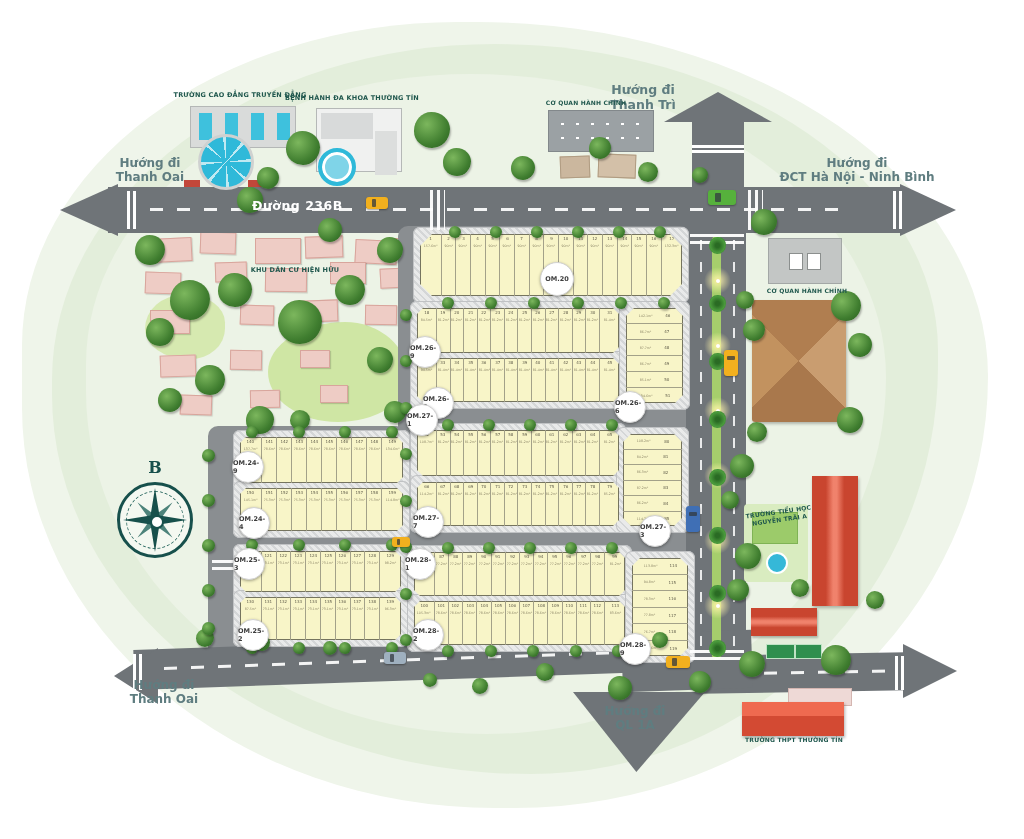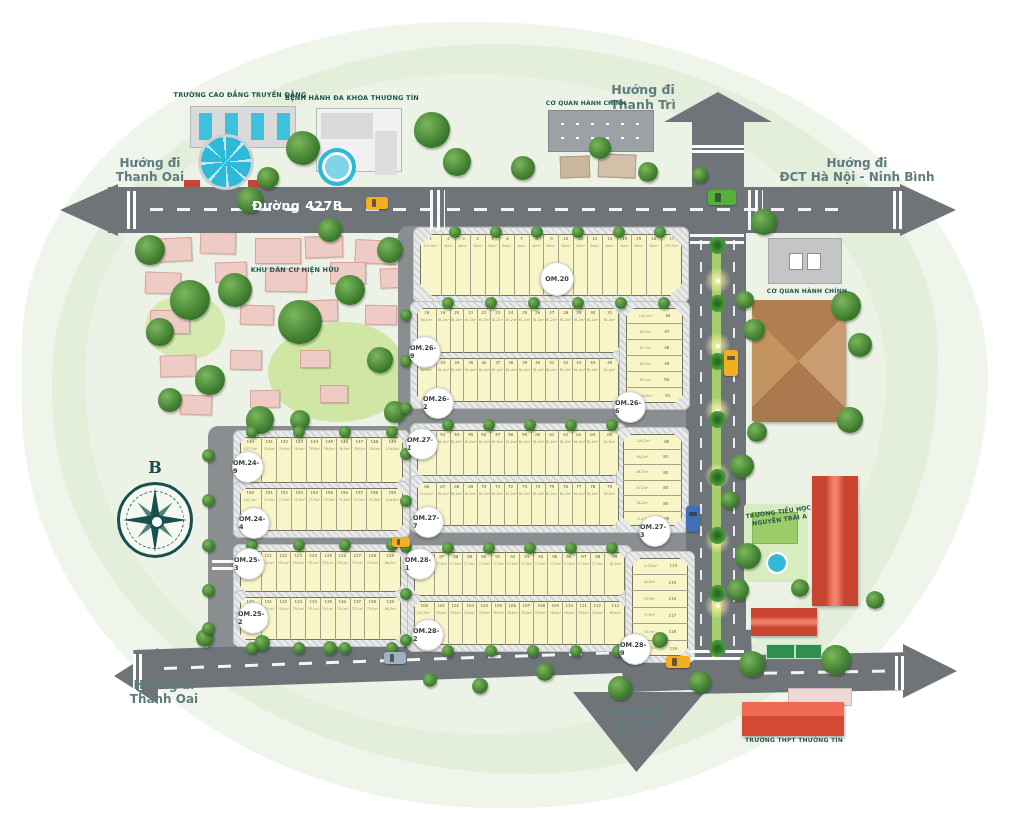--- a/index.html
+++ b/index.html
@@ -155,21 +155,21 @@
   <div class="label" style="left:95px;top:156px;width:110px;z-index:8;">Hướng đi
 Thanh Oai</div>
   <div class="label" style="left:582px;top:82px;width:122px;font-size:12.5px;z-index:8;">Hướng đi
 Thanh Trì</div>
   <div class="label" style="left:752px;top:156px;width:210px;z-index:8;">Hướng đi
 ĐCT Hà Nội - Ninh Bình</div>
   <div class="label" style="left:108px;top:678px;width:112px;z-index:8;">Hướng đi
 Thanh Oai</div>
   <div class="label" style="left:585px;top:704px;width:100px;z-index:8;">Hướng đi
 QL 1A</div>
-  <div class="roadlabel" style="left:252px;top:198px;z-index:8;">Đường 427B</div>
+  <div class="roadlabel" style="left:252px;top:198px;z-index:8;">Đường 236B</div>
 
   <div class="flabel" style="left:148px;top:91px;width:184px;z-index:8;">TRƯỜNG CAO ĐẲNG TRUYỀN ĐẲNG</div>
   <div class="flabel" style="left:262px;top:94px;width:180px;z-index:8;">BỆNH HÀNH ĐA KHOA THƯỜNG TÍN</div>
   <div class="flabel" style="left:540px;top:99px;width:92px;font-size:6px;z-index:8;">CƠ QUAN HÀNH CHÍNH</div>
   <div class="flabel" style="left:760px;top:287px;width:94px;font-size:6px;z-index:8;">CƠ QUAN HÀNH CHÍNH</div>
   <div class="flabel" style="left:238px;top:266px;width:114px;z-index:8;">KHU DÂN CƯ HIỆN HỮU</div>
   <div class="flabel" style="left:732px;top:508px;width:94px;font-size:6px;transform:rotate(-8deg);z-index:8;">TRƯỜNG TIỂU HỌC
 NGUYỄN TRÃI A</div>
   <div class="flabel" style="left:742px;top:736px;width:104px;font-size:6px;z-index:8;">TRƯỜNG THPT THƯỜNG TÍN</div>
 
@@ -862,27 +862,27 @@
           <span class="pnum">139</span>
           <span class="parea">96.3m²</span>
         </div>
       </div>
     </div>
   <div id="badges-layer">
       <div class="badge" style="left: 540px; top: 262px; width: 32px; height: 32px;">OM.20</div>
       <div class="badge" style="left: 409px; top: 336px; width: 30px; height: 30px;">OM.26-9</div>
       <div class="badge" style="left: 422px; top: 387px; width: 30px; height: 30px;">OM.26-2</div>
       <div class="badge" style="left: 614px; top: 391px; width: 30px; height: 30px;">OM.26-6</div>
-      <div class="badge" style="left: 406px; top: 428px; width: 30px; height: 30px; font-style: italic;">OM.27-1</div>
+      <div class="badge" style="left: 406px; top: 404px; width: 30px; height: 30px;">OM.27-1</div>
       <div class="badge" style="left: 412px; top: 506px; width: 30px; height: 30px;">OM.27-7</div>
       <div class="badge" style="left: 639px; top: 515px; width: 30px; height: 30px;">OM.27-3</div>
       <div class="badge" style="left: 232px; top: 451px; width: 30px; height: 30px;">OM.24-9</div>
       <div class="badge" style="left: 238px; top: 507px; width: 30px; height: 30px;">OM.24-4</div>
       <div class="badge" style="left: 233px; top: 548px; width: 30px; height: 30px;">OM.25-3</div>
-      <div class="badge" style="left: 237px; top: 602px; width: 30px; height: 30px;">OM.25-2</div>
+      <div class="badge" style="left: 237px; top: 619px; width: 30px; height: 30px;">OM.25-2</div>
       <div class="badge" style="left: 404px; top: 548px; width: 30px; height: 30px;">OM.28-1</div>
       <div class="badge" style="left: 412px; top: 619px; width: 30px; height: 30px;">OM.28-2</div>
       <div class="badge" style="left: 619px; top: 633px; width: 30px; height: 30px;">OM.28-9</div>
     </div>
   <div id="deco-layer">
       <div class="tree" style="left: 286px; top: 131px; width: 34px; height: 34px;"></div>
       <div class="tree" style="left: 257px; top: 167px; width: 22px; height: 22px;"></div>
       <div class="tree" style="left: 414px; top: 112px; width: 36px; height: 36px;"></div>
       <div class="tree" style="left: 443px; top: 148px; width: 28px; height: 28px;"></div>
       <div class="tree" style="left: 511px; top: 156px; width: 24px; height: 24px;"></div>

